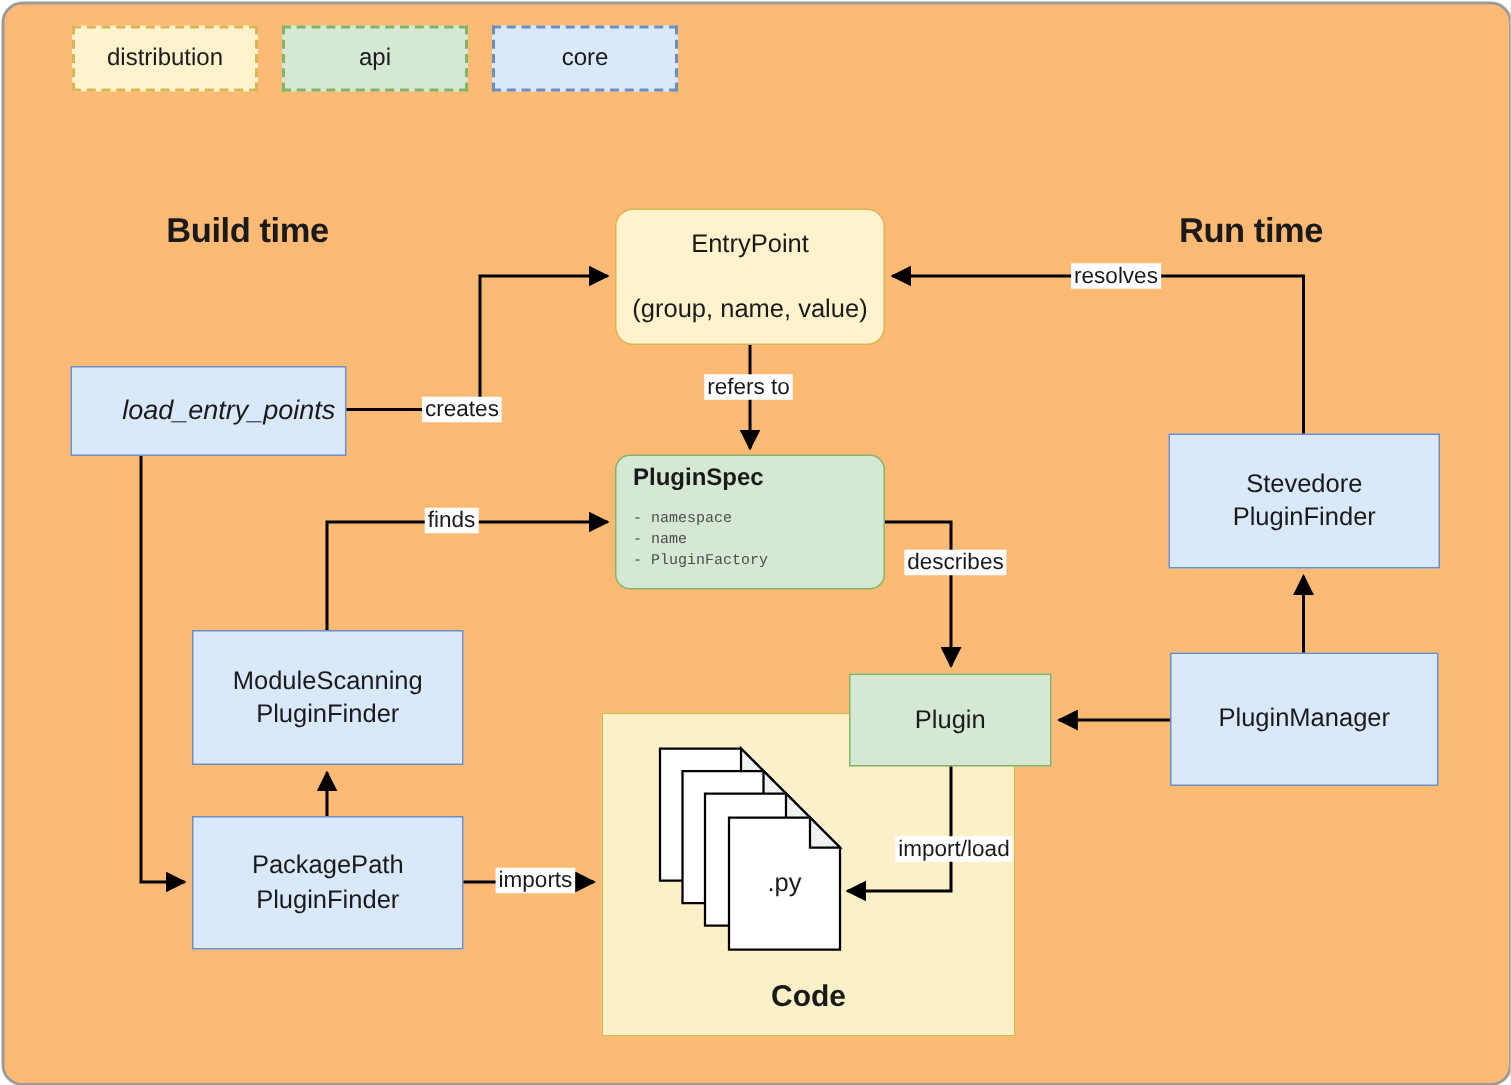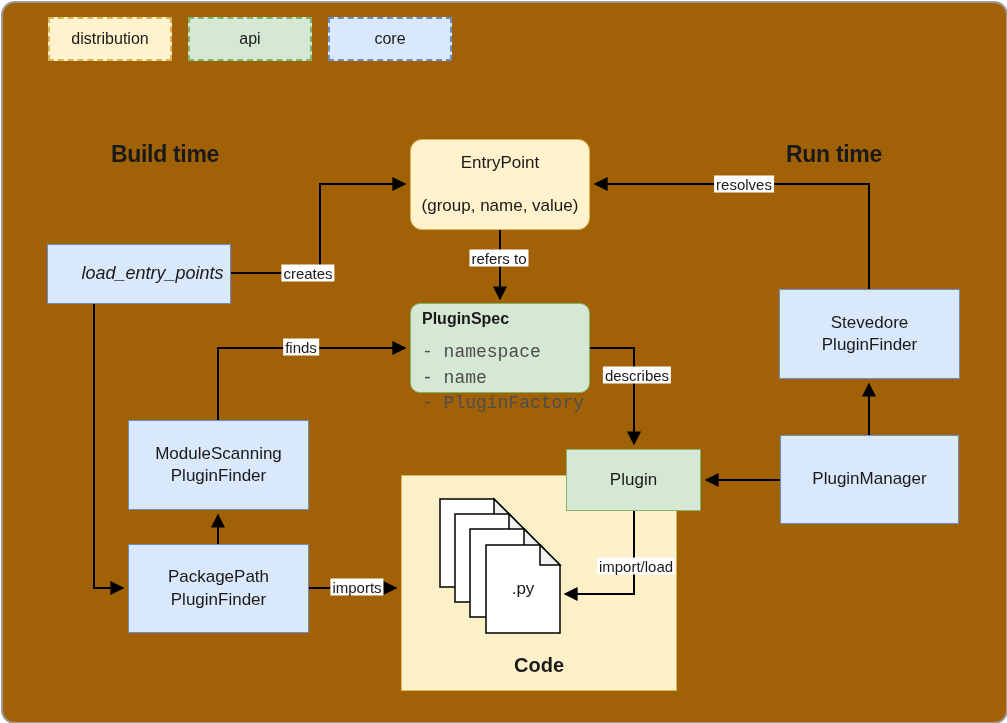--- a/index.html
+++ b/index.html
@@ -2,21 +2,21 @@
 <html><head>
 <meta charset="utf-8">
 <style>
   html,body{margin:0;padding:0;background:#fff;}
   .frame{
     position:relative;
     width:1003px;height:719px;
     margin:1px;
     border:2px solid #9b9b9b;
     border-radius:14px;
-    background:#a16207;
+    background:#fdba74;
     font-family:"Liberation Sans","DejaVu Sans",sans-serif;
     color:#1a1a1a;
     overflow:hidden;
   }
   .abs{position:absolute;box-sizing:border-box;}
 
   
   .legend-box{
     width:124px;height:44px;
     display:flex;align-items:center;justify-content:center;
@@ -44,21 +44,21 @@
   .rounded{border-radius:12px;}
   .italic{font-style:italic;font-size:18px;padding-left:27px;}
 
   .pluginspec{
     background:#d5e8d4;border:1.5px solid #82b366;border-radius:10px;
     z-index:3;padding:6px 0 0 11px;text-align:left;
   }
   .pluginspec .ps-title{font-size:16px;font-weight:bold;margin-bottom:12px;}
   .pluginspec .ps-item{
     font-family:"Liberation Mono","DejaVu Sans Mono",monospace;
-    font-size:18px;line-height:1.42;color:#4d4d4d;white-space:pre;
+    font-size:10px;line-height:1.42;color:#4d4d4d;white-space:pre;
   }
 
   .code-container{
     background:#fcf0c8;border:1.5px solid #d6b656;z-index:1;
   }
   .code-label{
     font-size:20px;font-weight:bold;transform:translate(-50%,-50%);z-index:6;
   }
   .py-label{
     font-size:17px;transform:translate(-50%,-50%);z-index:6;

